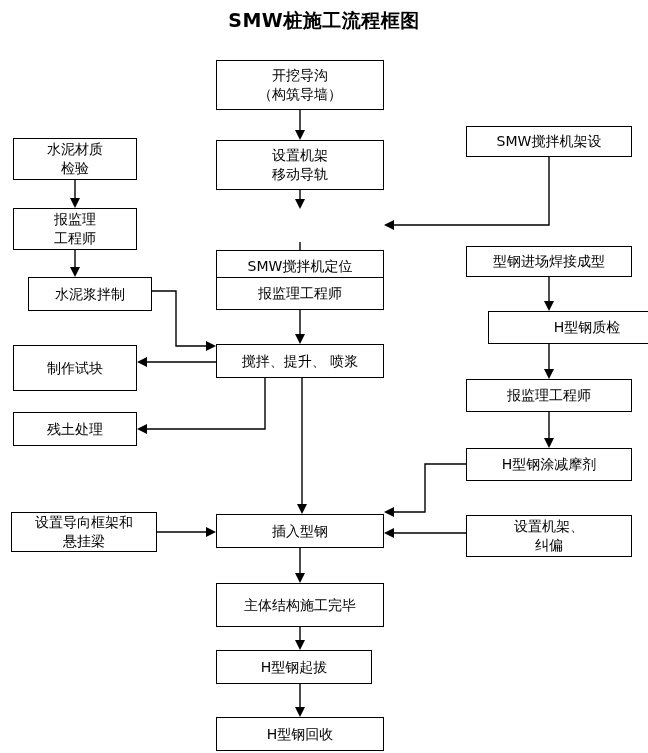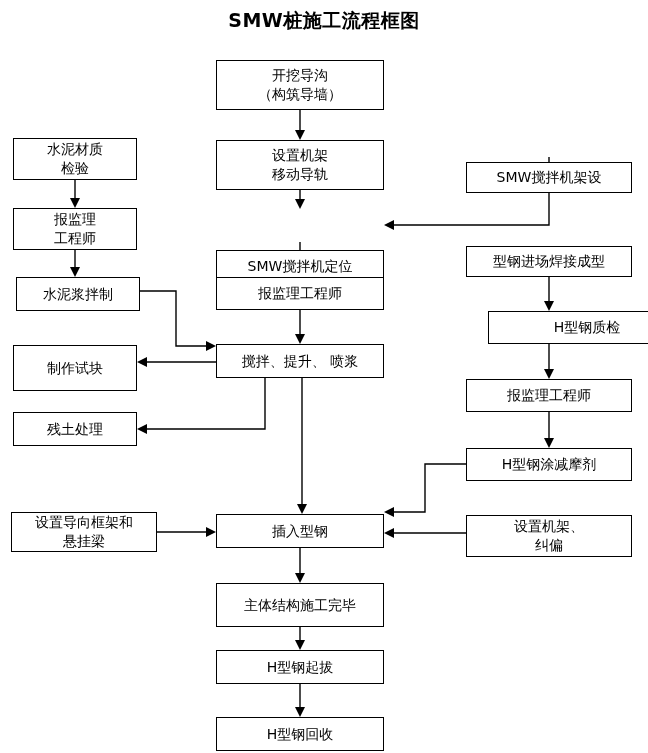--- a/index.html
+++ b/index.html
@@ -133,34 +133,34 @@
 
   <div class="node" style="left:216px; top:60px; width:168px; height:50px;">开挖导沟
 （构筑导墙）</div>
   <div class="node" style="left:216px; top:140px; width:168px; height:50px;">设置机架
 移动导轨</div>
   <div class="node" style="left:216px; top:209px; width:168px; height:33px;margin-top:41px;">SMW搅拌机定位</div>
   <div class="node" style="left:216px; top:277px; width:168px; height:33px;">报监理工程师</div>
   <div class="node" style="left:216px; top:344px; width:168px; height:34px;">搅拌、提升、 喷浆</div>
   <div class="node" style="left:216px; top:514px; width:168px; height:34px;">插入型钢</div>
   <div class="node" style="left:216px; top:583px; width:168px; height:44px;">主体结构施工完毕</div>
-  <div class="node" style="left:216px; top:650px; width:168px; height:34px;">H型钢起拔</div>
+  <div class="node" style="left:216px; top:650px; width:156px; height:34px;">H型钢起拔</div>
   <div class="node" style="left:216px; top:717px; width:168px; height:34px;">H型钢回收</div>
 
   <div class="node" style="left:13px; top:138px; width:124px; height:42px;">水泥材质
 检验</div>
   <div class="node" style="left:13px; top:208px; width:124px; height:42px;">报监理
 工程师</div>
-  <div class="node" style="left:16px; top:277px; width:124px; height:34px;">水泥浆拌制</div>
+  <div class="node" style="left:28px; top:277px; width:124px; height:34px;">水泥浆拌制</div>
   <div class="node" style="left:13px; top:345px; width:124px; height:46px;">制作试块</div>
   <div class="node" style="left:13px; top:412px; width:124px; height:34px;">残土处理</div>
   <div class="node" style="left:11px; top:512px; width:146px; height:40px;">设置导向框架和
 悬挂梁</div>
 
-  <div class="node" style="left:466px; top:126px; width:166px; height:31px;margin-top:36px;">SMW搅拌机架设</div>
+  <div class="node" style="left:466px; top:126px; width:166px; height:31px;">SMW搅拌机架设</div>
   <div class="node" style="left:466px; top:246px; width:166px; height:31px;">型钢进场焊接成型</div>
   <div class="node" style="left:462px; top:311px; width:198px; height:33px;margin-left:26px;">H型钢质检</div>
   <div class="node" style="left:466px; top:379px; width:166px; height:33px;">报监理工程师</div>
   <div class="node" style="left:466px; top:448px; width:166px; height:33px;">H型钢涂减摩剂</div>
   <div class="node" style="left:466px; top:515px; width:166px; height:42px;">设置机架、
 纠偏</div>
 
 </div>
 
 </body></html>

